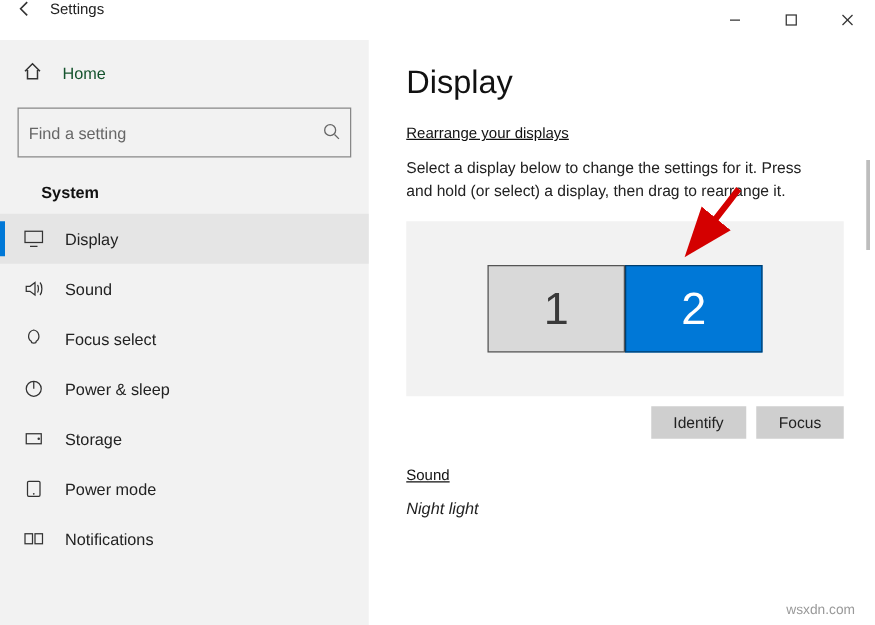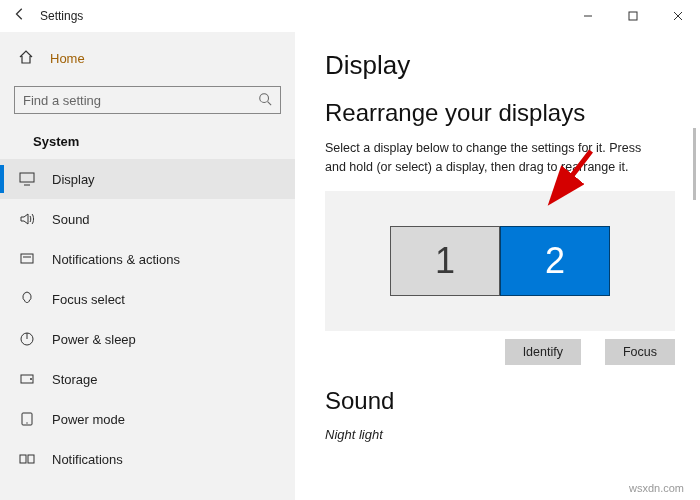--- a/index.html
+++ b/index.html
@@ -1,40 +1,40 @@
 <!DOCTYPE html>
 <html><head>
   <meta charset="utf-8">
   <style>
     * { box-sizing: border-box; margin: 0; padding: 0; font-family: "Segoe UI", Arial, sans-serif; }
     body { width: 700px; height: 500px; overflow: hidden; background: #fff; position: relative; }
-    .titlebar { height: 32px; display: flex; align-items: center; background: #fff; }
+    .titlebar { height: 32px; display: flex; background: #fff; }
     .titlebar .back { width: 40px; text-align: center; font-size: 16px; color: #333; cursor: default; }
     .titlebar .title { font-size: 12px; color: #222; }
     .winctrls { margin-left: auto; display: flex; }
     .winctrls div { width: 45px; height: 32px; display: flex; align-items: center; justify-content: center; font-size: 11px; color: #333; }
     .winctrls svg { width: 10px; height: 10px; }
     .main { display: flex; height: 468px; }
     .sidebar { width: 295px; background: #f2f2f2; padding-top: 6px; display: flex; flex-direction: column; }
-    .home-row { display:flex; align-items:center; height:40px; padding-left:18px; gap:16px; font-size:13px; color:#a16207; }
-    .searchbox { margin: 8px 14px 14px 14px; height: 28px; border: 1px solid #888; display:flex; align-items:center; padding: 0 8px; justify-content: space-between; color:#666; font-size:13px; background:#f2f2f2;}
+    .home-row { display:flex; align-items:center; height:40px; padding-left:18px; gap:16px; font-size:13px; color:#14532d; }
+    .searchbox { margin: 8px 14px 14px 14px; height: 40px; border: 1px solid #888; display:flex; align-items:center; padding: 0 8px; justify-content: space-between; color:#666; font-size:13px; background:#f2f2f2;}
     .cat-label { padding: 6px 18px 10px 33px; font-size: 13px; font-weight: 600; color:#111;}
     .nav-item { display:flex; align-items:center; height:40px; padding-left:18px; gap:16px; font-size:13px; color:#222; position:relative;}
     .nav-item.active { background:#e5e5e5; }
     .nav-item.active::before { content:""; position:absolute; left:0; top:6px; bottom:6px; width:4px; background:#0078d7; }
     .nav-item .icon { width:18px; display:flex; justify-content:center; color:#333; }
     .content { flex:1; padding: 18px 0 0 30px; position: relative; overflow:hidden;}
     h1 { font-weight: 500; font-size: 26px; margin-bottom: 18px; color:#111;}
-    h2 { font-weight: 400; font-size: 24px; margin-bottom: 12px; color:#111;}
+    h2 { font-weight: 400; font-size: 12px; margin-bottom: 12px; color:#111;text-decoration:underline;}
     .desc { font-size: 12.5px; color:#222; line-height:1.5; max-width: 340px; margin-bottom:14px;}
     .display-arrange { background:#f2f2f2; width: 350px; height: 140px; display:flex; align-items:center; justify-content:center; gap:0; position:relative;}
     .monitor { width:110px; height:70px; display:flex; align-items:center; justify-content:center; font-size:36px; font-weight:300; border:1px solid #555;}
     .m1 { background:#d9d9d9; color:#3a3a3a;}
     .m2 { background:#0078d7; color:#fff; border-color:#003e6e;}
-    .btn-row { width:350px; display:flex; justify-content:flex-end; gap:24px; margin-top:8px; margin-bottom: 22px;}
+    .btn-row { width:350px; display:flex; justify-content:flex-end; gap:8px; margin-top:8px; margin-bottom: 22px;}
     .btn { background:#cfcfcf; border:none; padding: 6px 18px; font-size:12.5px; color:#222;}
     .arrow { position:absolute; top:146px; left:536px; pointer-events:none; }
     .scrollhint { position:absolute; right:4px; top:96px; width:3px; height:72px; background:#bdbdbd; }
     .watermark { position:absolute; bottom:6px; right:16px; font-size:11px; color:#999; }
   </style>
 </head>
 <body>
 
 <div class="titlebar">
   <div class="back">
@@ -89,29 +89,20 @@
         </span>
       <span>Display</span>
     </div>
     <div class="nav-item">
       <span class="icon">
           <svg width="16" height="14" viewBox="0 0 16 14">
             <path d="M2 5v4h3l4 3V2L5 5H2z M11 4c1 1 1 5 0 6 M13 2c2 2 2 8 0 10" stroke="#333" fill="none" stroke-width="1"></path>
           </svg>
         </span>
       <span>Sound</span>
-    </div>
-    <div class="nav-item">
-      <span class="icon">
-          <svg width="16" height="14" viewBox="0 0 16 14">
-            <rect x="2" y="2" width="12" height="9" stroke="#333" fill="none"></rect>
-            <line x1="4" y1="5" x2="12" y2="5" stroke="#333"></line>
-          </svg>
-        </span>
-      <span>Notifications &amp; actions</span>
     </div>
     <div class="nav-item">
       <span class="icon">
           <svg width="16" height="16" viewBox="0 0 16 16">
             <path d="M8 1a5 5 0 0 1 2 9c0 2-4 2-4 0a5 5 0 0 1 2-9z" stroke="#333" fill="none"></path>
           </svg>
         </span>
       <span>Focus select</span>
     </div>
     <div class="nav-item">

